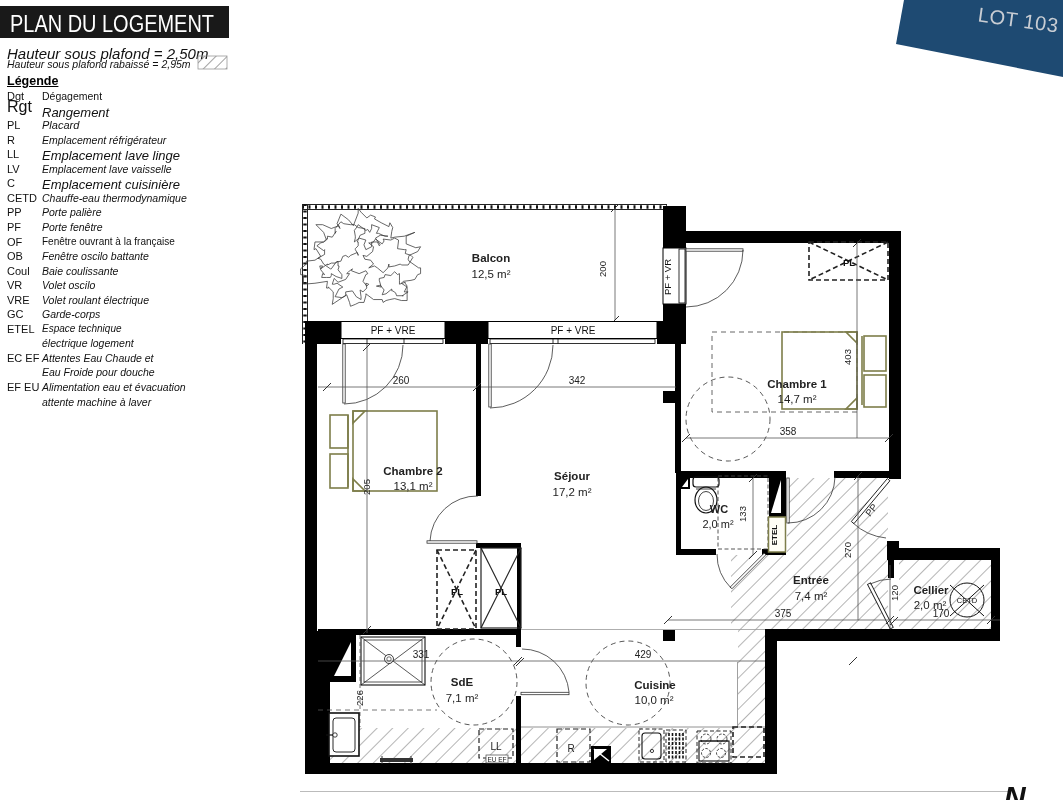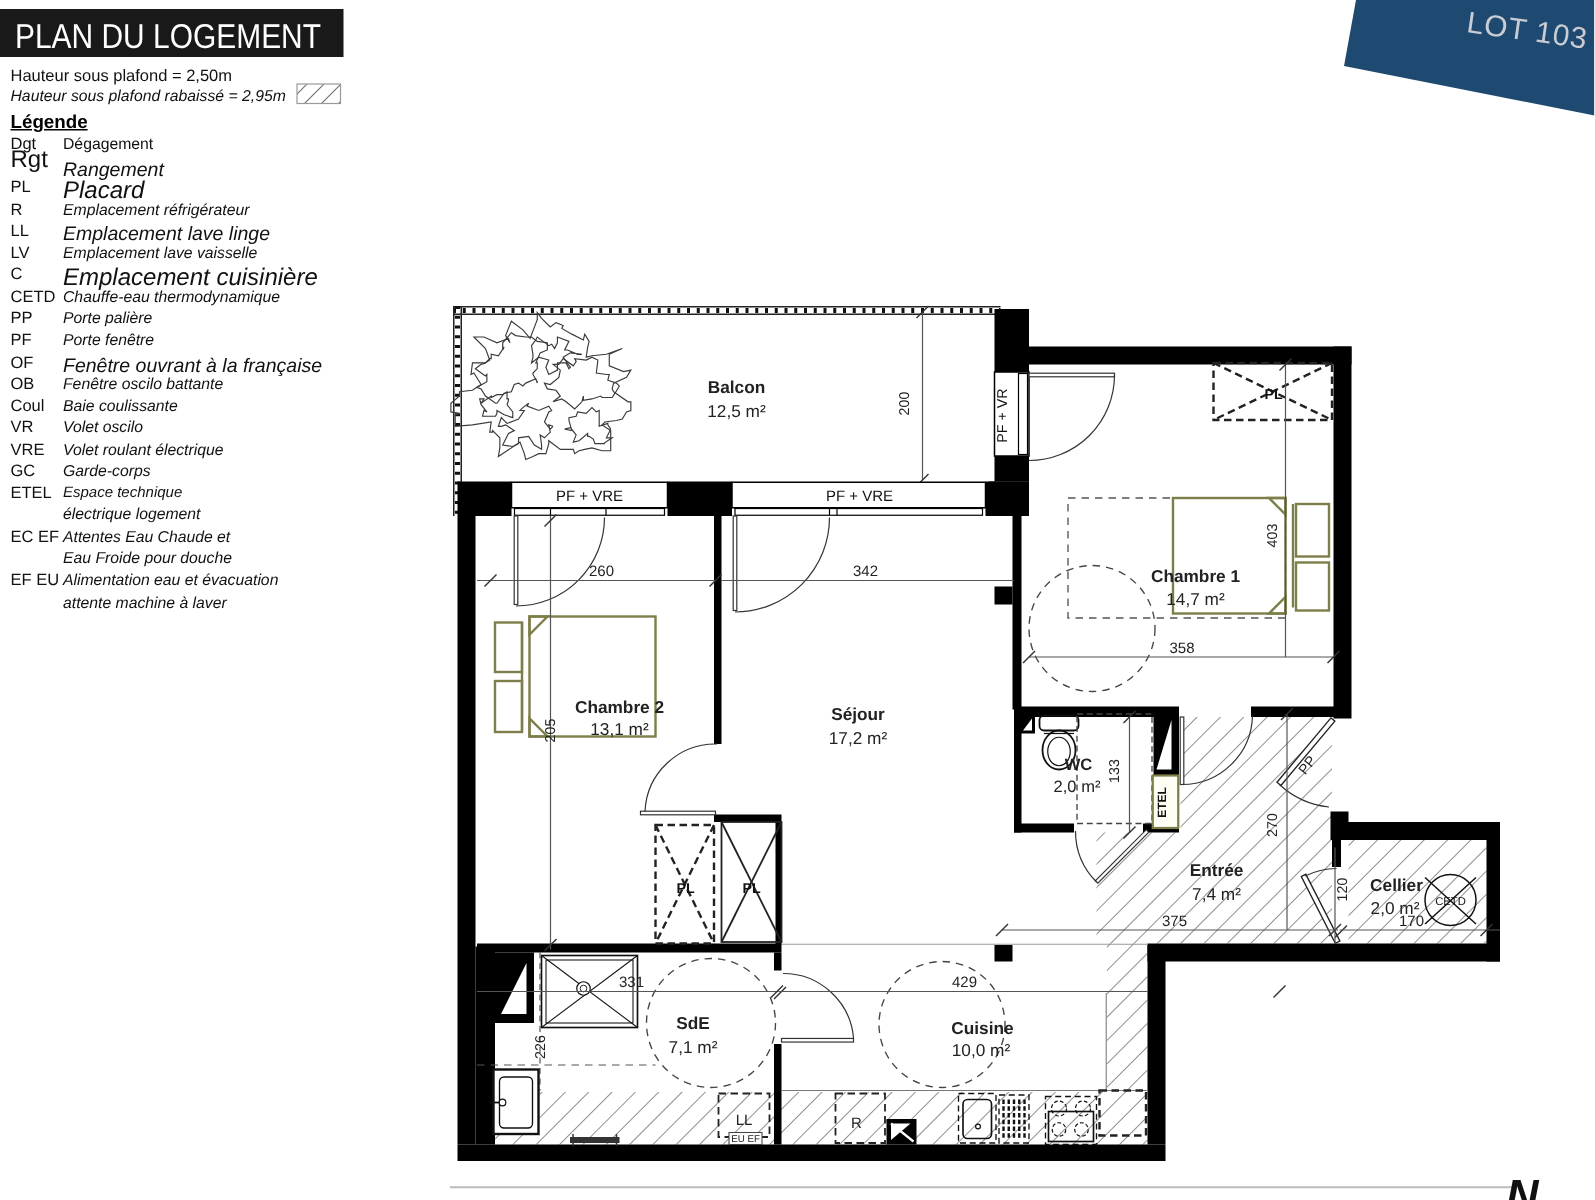--- a/index.html
+++ b/index.html
@@ -7,58 +7,58 @@
 </style></head>
 <body>
 <div style="position:relative;width:1063px;height:800px;background:#fff">
 
 <div class="abs" style="left:0;top:6px;width:229px;height:32px;background:#191919"></div>
 
 <svg class="abs" style="left:0;top:0" width="240" height="45" viewBox="0 0 240 45">
       <text x="10" y="32" font-size="23" fill="#fff" textLength="204" lengthAdjust="spacingAndGlyphs">PLAN DU LOGEMENT</text>
     </svg>
 
-<div class="abs" style="left:7px;top:45px;font-size:11px;color:#111">Hauteur sous plafond = 2,50m</div>
+<div class="abs" style="left:7px;top:45px;font-size:15px;font-style:italic;color:#111">Hauteur sous plafond = 2,50m</div>
 
 <div class="abs" style="left:7px;top:58px;font-size:10.5px;font-style:italic;color:#111">Hauteur sous plafond rabaissé = 2,95m</div>
 
 <div class="abs" style="left:7px;top:74px;font-size:12.5px;font-weight:bold;text-decoration:underline;color:#000">Légende</div>
 
 <div class="abs" style="left:7px;top:90px;font-size:11px;color:#111">Dgt</div>
 <div class="abs" style="left:42px;top:90px;font-size:10.5px;color:#111">Dégagement</div>
 
 <div class="abs" style="left:7px;top:98px;font-size:16px;color:#111">Rgt</div>
 <div class="abs" style="left:42px;top:105px;font-size:13px;font-style:italic;color:#111">Rangement</div>
 
 <div class="abs" style="left:7px;top:119px;font-size:11px;color:#111">PL</div>
-<div class="abs" style="left:42px;top:119px;font-size:16px;font-style:italic;color:#111">Placard</div>
+<div class="abs" style="left:42px;top:119px;font-size:11px;font-style:italic;color:#111">Placard</div>
 
 <div class="abs" style="left:7px;top:134px;font-size:11px;color:#111">R</div>
 <div class="abs" style="left:42px;top:134px;font-size:10.5px;font-style:italic;color:#111">Emplacement réfrigérateur</div>
 
 <div class="abs" style="left:7px;top:148px;font-size:11px;color:#111">LL</div>
 <div class="abs" style="left:42px;top:148px;font-size:13px;font-style:italic;color:#111">Emplacement lave linge</div>
 
 <div class="abs" style="left:7px;top:163px;font-size:11px;color:#111">LV</div>
 <div class="abs" style="left:42px;top:163px;font-size:10.5px;font-style:italic;color:#111">Emplacement lave vaisselle</div>
 
 <div class="abs" style="left:7px;top:177px;font-size:11px;color:#111">C</div>
-<div class="abs" style="left:42px;top:177px;font-size:16px;font-style:italic;color:#111">Emplacement cuisinière</div>
+<div class="abs" style="left:42px;top:177px;font-size:13px;font-style:italic;color:#111">Emplacement cuisinière</div>
 
 <div class="abs" style="left:7px;top:192px;font-size:11px;color:#111">CETD</div>
 <div class="abs" style="left:42px;top:192px;font-size:10.5px;font-style:italic;color:#111">Chauffe-eau thermodynamique</div>
 
 <div class="abs" style="left:7px;top:206px;font-size:11px;color:#111">PP</div>
 <div class="abs" style="left:42px;top:206px;font-size:10.5px;font-style:italic;color:#111">Porte palière</div>
 
 <div class="abs" style="left:7px;top:221px;font-size:11px;color:#111">PF</div>
 <div class="abs" style="left:42px;top:221px;font-size:10.5px;font-style:italic;color:#111">Porte fenêtre</div>
 
 <div class="abs" style="left:7px;top:236px;font-size:11px;color:#111">OF</div>
-<div class="abs" style="left:42px;top:236px;font-size:13px;font-style:italic;color:#111">Fenêtre ouvrant à la française</div>
+<div class="abs" style="left:42px;top:236px;font-size:10px;color:#111">Fenêtre ouvrant à la française</div>
 
 <div class="abs" style="left:7px;top:250px;font-size:11px;color:#111">OB</div>
 <div class="abs" style="left:42px;top:250px;font-size:10.5px;font-style:italic;color:#111">Fenêtre oscilo battante</div>
 
 <div class="abs" style="left:7px;top:265px;font-size:11px;color:#111">Coul</div>
 <div class="abs" style="left:42px;top:265px;font-size:10.5px;font-style:italic;color:#111">Baie coulissante</div>
 
 <div class="abs" style="left:7px;top:279px;font-size:11px;color:#111">VR</div>
 <div class="abs" style="left:42px;top:279px;font-size:10.5px;font-style:italic;color:#111">Volet oscilo</div>
 

